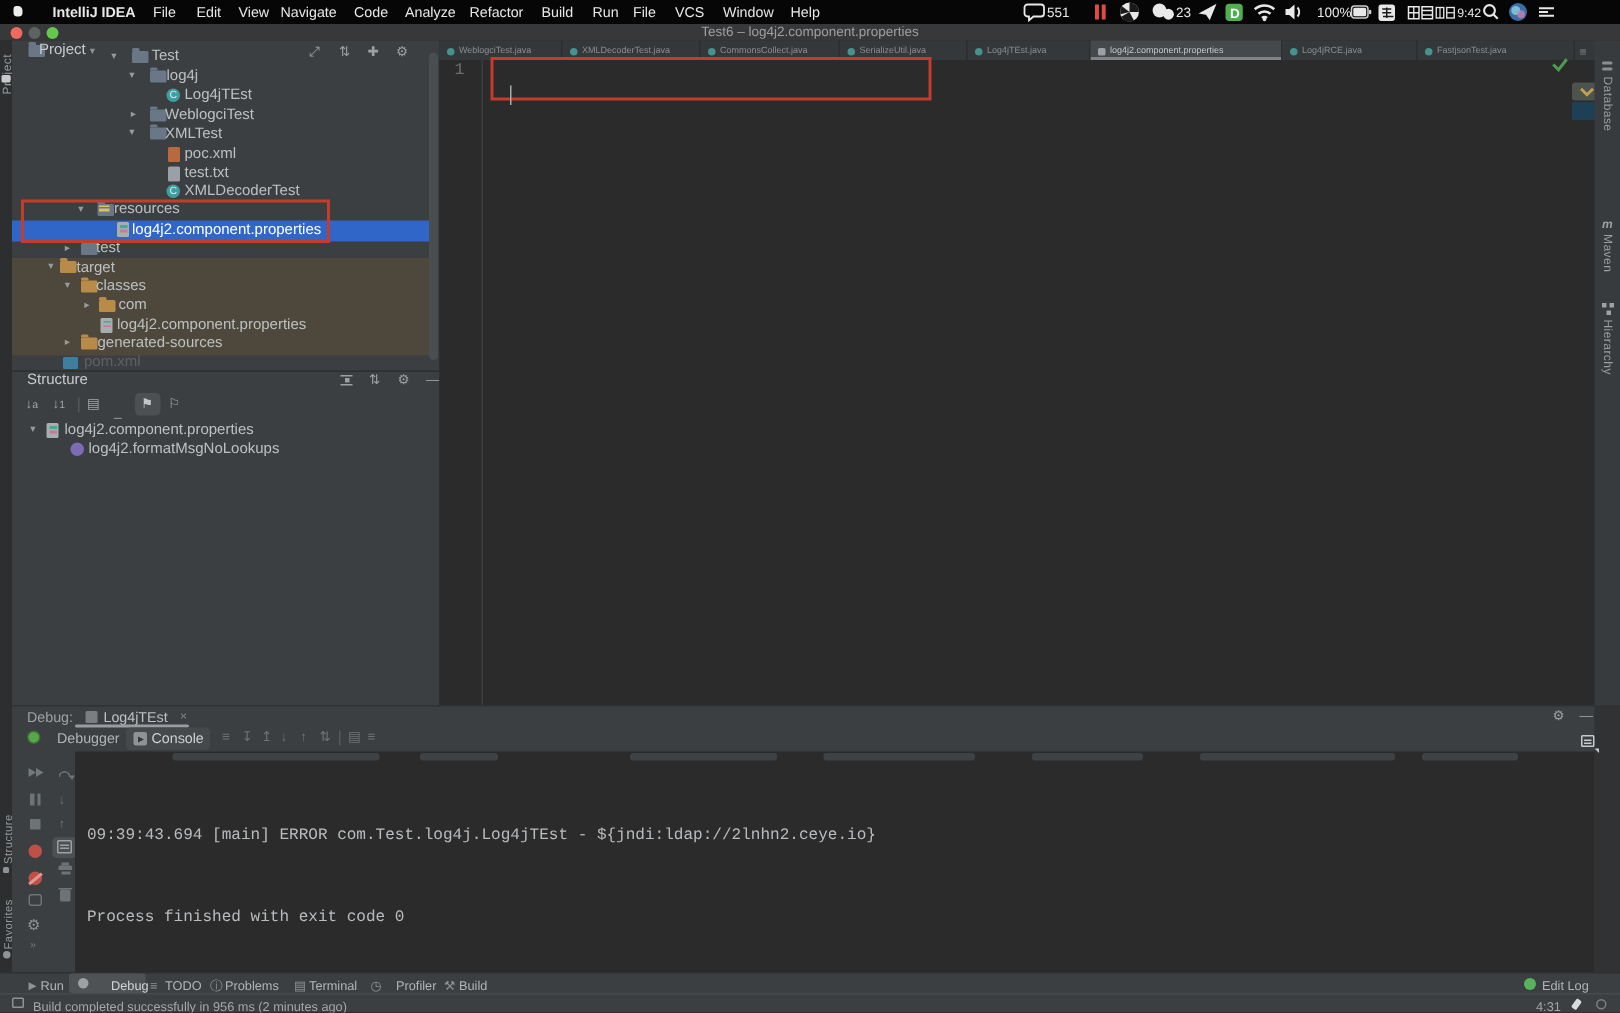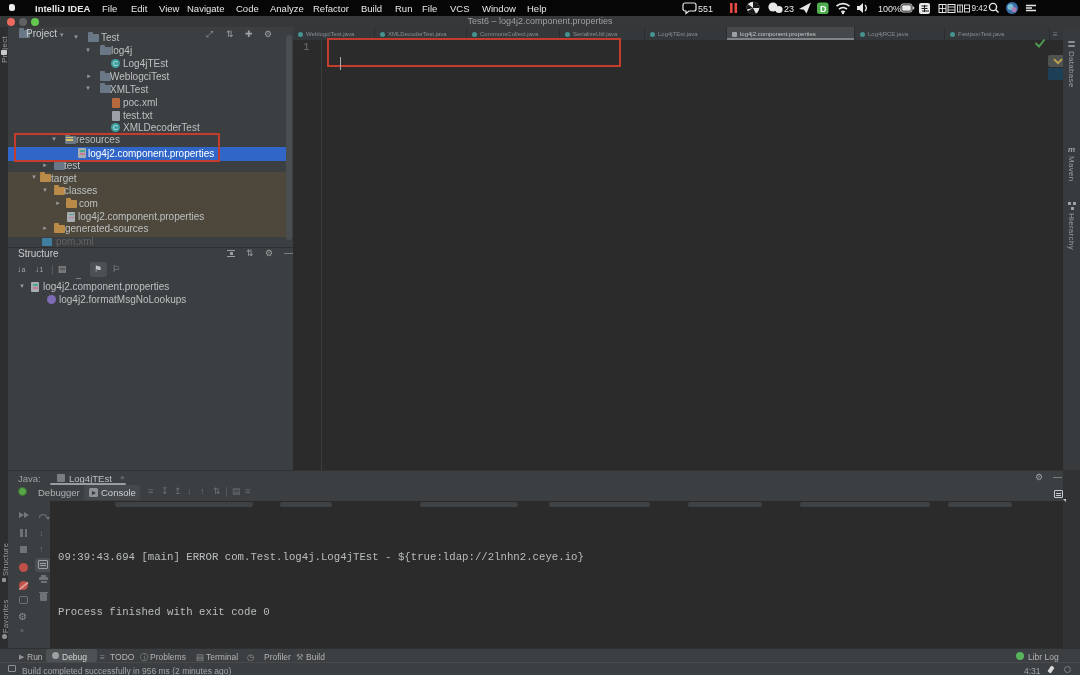--- a/index.html
+++ b/index.html
@@ -299,21 +299,21 @@
     <div class="abs" style="left:5px;top:175px;width:8px;height:8px;">
       <span style="position:absolute;left:0;top:0;width:3px;height:3px;background:#9ea1a3;"></span>
       <span style="position:absolute;left:5px;top:0;width:3px;height:3px;background:#9ea1a3;"></span>
       <span style="position:absolute;left:2.5px;top:5px;width:3px;height:3px;background:#9ea1a3;"></span>
     </div>
     <div class="vlblr" style="left:4px;top:186px;">Hierarchy</div>
   </div>
 
   <div id="debug" class="abs">
 
-    <div class="abs" style="left:10px;top:2px;color:#9ea1a3;font-size:9.5px;">Java:</div>
+    <div class="abs" style="left:10px;top:2px;color:#9ea1a3;font-size:9.5px;">Debug:</div>
     <div class="abs" style="left:49px;top:3px;width:8px;height:8px;background:#7a7e80;border-radius:1px;"></div>
     <div class="abs" style="left:61px;top:2px;color:#bec1c3;font-size:9.5px;">Log4jTEst</div>
     <div class="abs" style="left:112px;top:2px;color:#828688;font-size:8px;">×</div>
     <div class="abs" style="left:42px;top:11.5px;width:76px;height:2.2px;background:#999ca0;border-radius:1px;"></div>
     <div class="abs" style="left:1027px;top:1px;color:#9da0a2;font-size:9px;">⚙</div>
     <div class="abs" style="left:1045px;top:1px;color:#9da0a2;font-size:9px;">—</div>
 
     <div class="abs" style="left:10px;top:16px;width:9px;height:9px;border-radius:50%;background:#59a648;border:1px solid #3a7030;"></div>
     <div class="abs" style="left:30px;top:16px;color:#b0b3b5;font-size:9.5px;">Debugger</div>
     <div class="abs" style="left:76px;top:14px;width:56px;height:15px;background:#46494c;border-radius:3px;"></div>
@@ -362,43 +362,43 @@
     <div class="abs" style="left:1049px;top:32px;width:6px;height:145px;background:#383b3c;"></div>
 
     <div id="console">
       <div class="pill" style="top:1px;left:65px;width:138px;"></div>
       <div class="pill" style="top:1px;left:230px;width:52px;"></div>
       <div class="pill" style="top:1px;left:370px;width:98px;"></div>
       <div class="pill" style="top:1px;left:499px;width:101px;"></div>
       <div class="pill" style="top:1px;left:638px;width:74px;"></div>
       <div class="pill" style="top:1px;left:750px;width:130px;"></div>
       <div class="pill" style="top:1px;left:898px;width:64px;"></div>
-      <div class="cline" style="left:8px;top:49.5px;">09:39:43.694 [main] ERROR com.Test.log4j.Log4jTEst - ${true:ldap://2lnhn2.ceye.io}</div>
+      <div class="cline" style="left:8px;top:49.5px;">09:39:43.694 [main] ERROR com.Test.log4j.Log4jTEst - ${jndi:ldap://2lnhn2.ceye.io}</div>
       <div class="cline" style="left:8px;top:105px;">Process finished with exit code 0</div>
     </div>
   </div>
 
   <div id="bottombar" class="abs">
     <div class="bi" style="left:19px;color:#8e9294;font-size:7px;top:3.5px;">▶</div>
     <div class="bi" style="left:27px;">Run</div>
     <div class="abs" style="left:46px;top:0px;width:51px;height:13px;background:#4e5254;border-radius:2px;"></div>
     <div class="bi" style="left:52px;top:3px;width:7px;height:7px;border-radius:50%;background:#9ea1a3;"></div>
-    <div class="bi" style="left:62px;color:#d3d6d8;">Debug</div>
+    <div class="bi" style="left:74px;color:#d3d6d8;">Debug</div>
     <div class="bi" style="left:100px;color:#8e9294;">≡</div>
     <div class="bi" style="left:110px;">TODO</div>
     <div class="bi" style="left:140px;color:#8e9294;">ⓘ</div>
     <div class="bi" style="left:150px;">Problems</div>
     <div class="bi" style="left:196px;color:#8e9294;">▤</div>
     <div class="bi" style="left:206px;">Terminal</div>
     <div class="bi" style="left:247px;color:#8e9294;">◷</div>
     <div class="bi" style="left:252px;padding-left:12px;">Profiler</div>
     <div class="bi" style="left:296px;color:#8e9294;">⚒</div>
     <div class="bi" style="left:306px;">Build</div>
     <div class="bi" style="left:1016px;top:3px;width:8px;height:8px;border-radius:50%;background:#57b35c;"></div>
-    <div class="bi" style="left:1028px;">Libr Log</div>
+    <div class="bi" style="left:1028px;">Edit Log</div>
   </div>
   <div id="statusbar" class="abs">
     <div class="bi" style="left:8px;top:2px;width:8px;height:7px;border:1px solid #8e9294;border-radius:1px;"></div>
     <div class="bi" style="left:22px;">Build completed successfully in 956 ms (2 minutes ago)</div>
     <div class="bi" style="left:1024px;">4:31</div>
     <div class="bi" style="left:1049px;top:3px;width:4px;height:7px;background:#d8dadc;transform:rotate(35deg);border-radius:1px;"></div>
     <div class="bi" style="left:1064px;top:2.5px;width:7px;height:7px;border:1.2px solid #7d8183;border-radius:50%;"></div>
   </div>
 
 </body></html>

